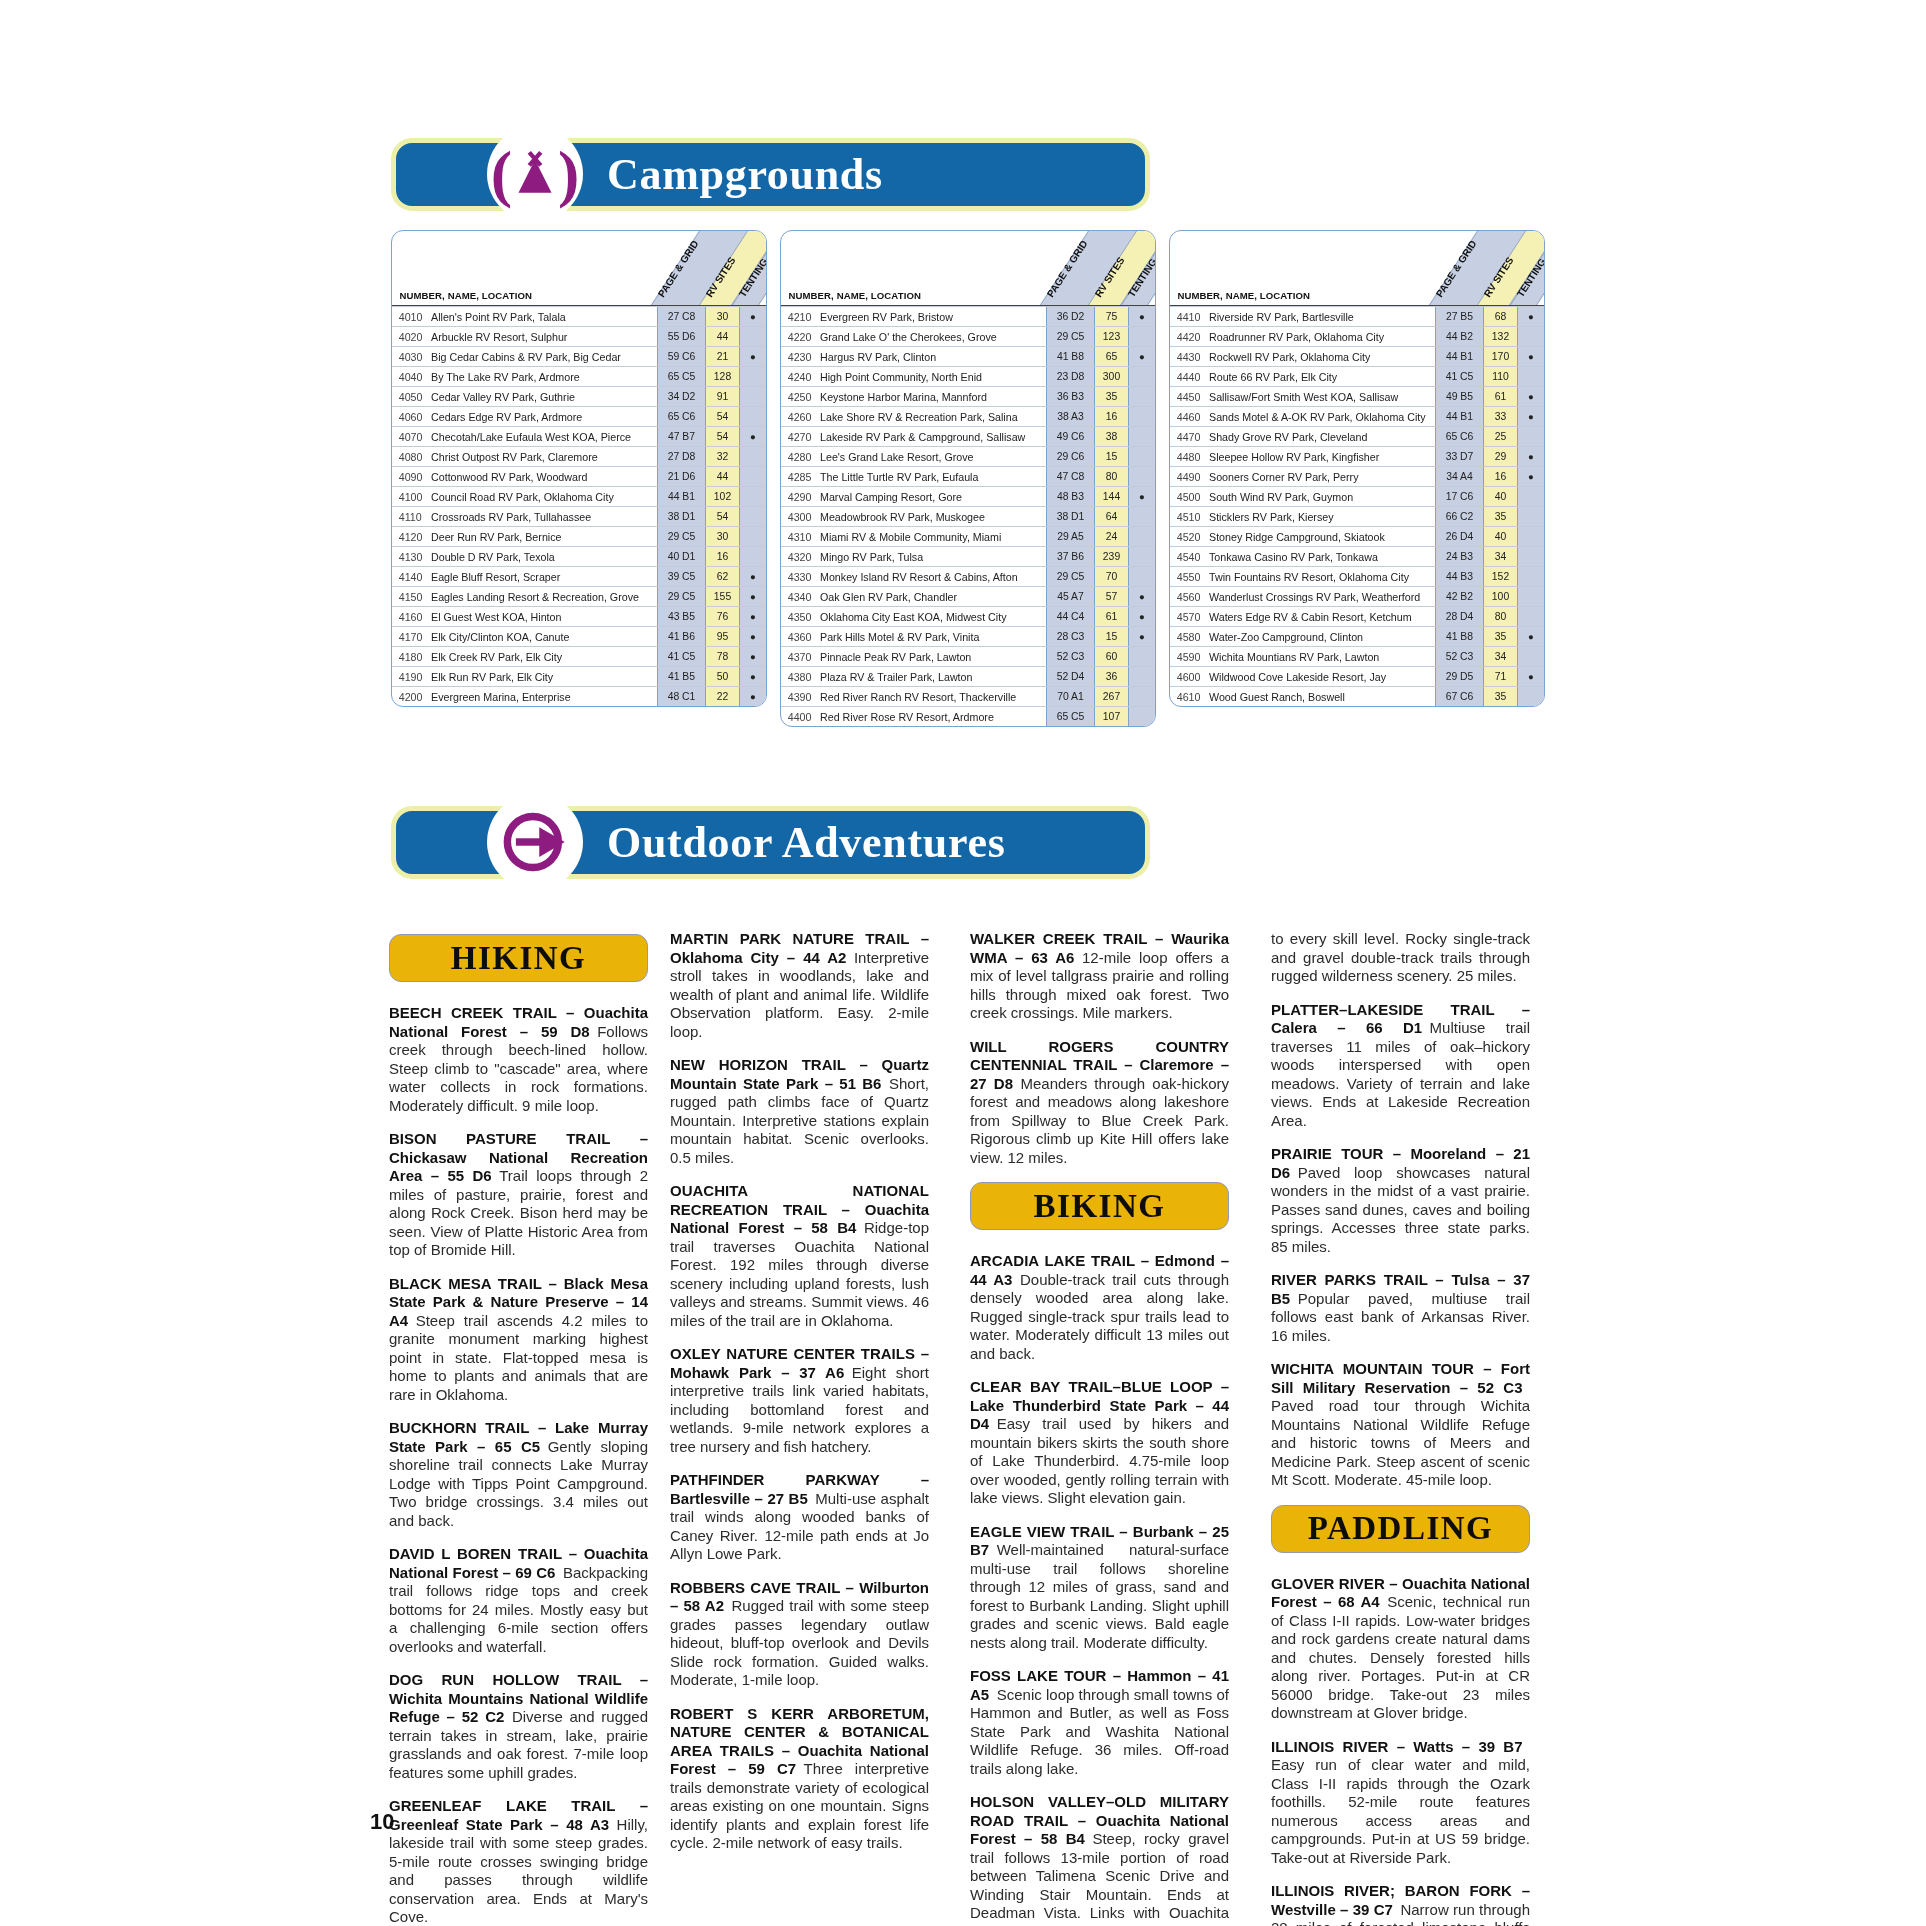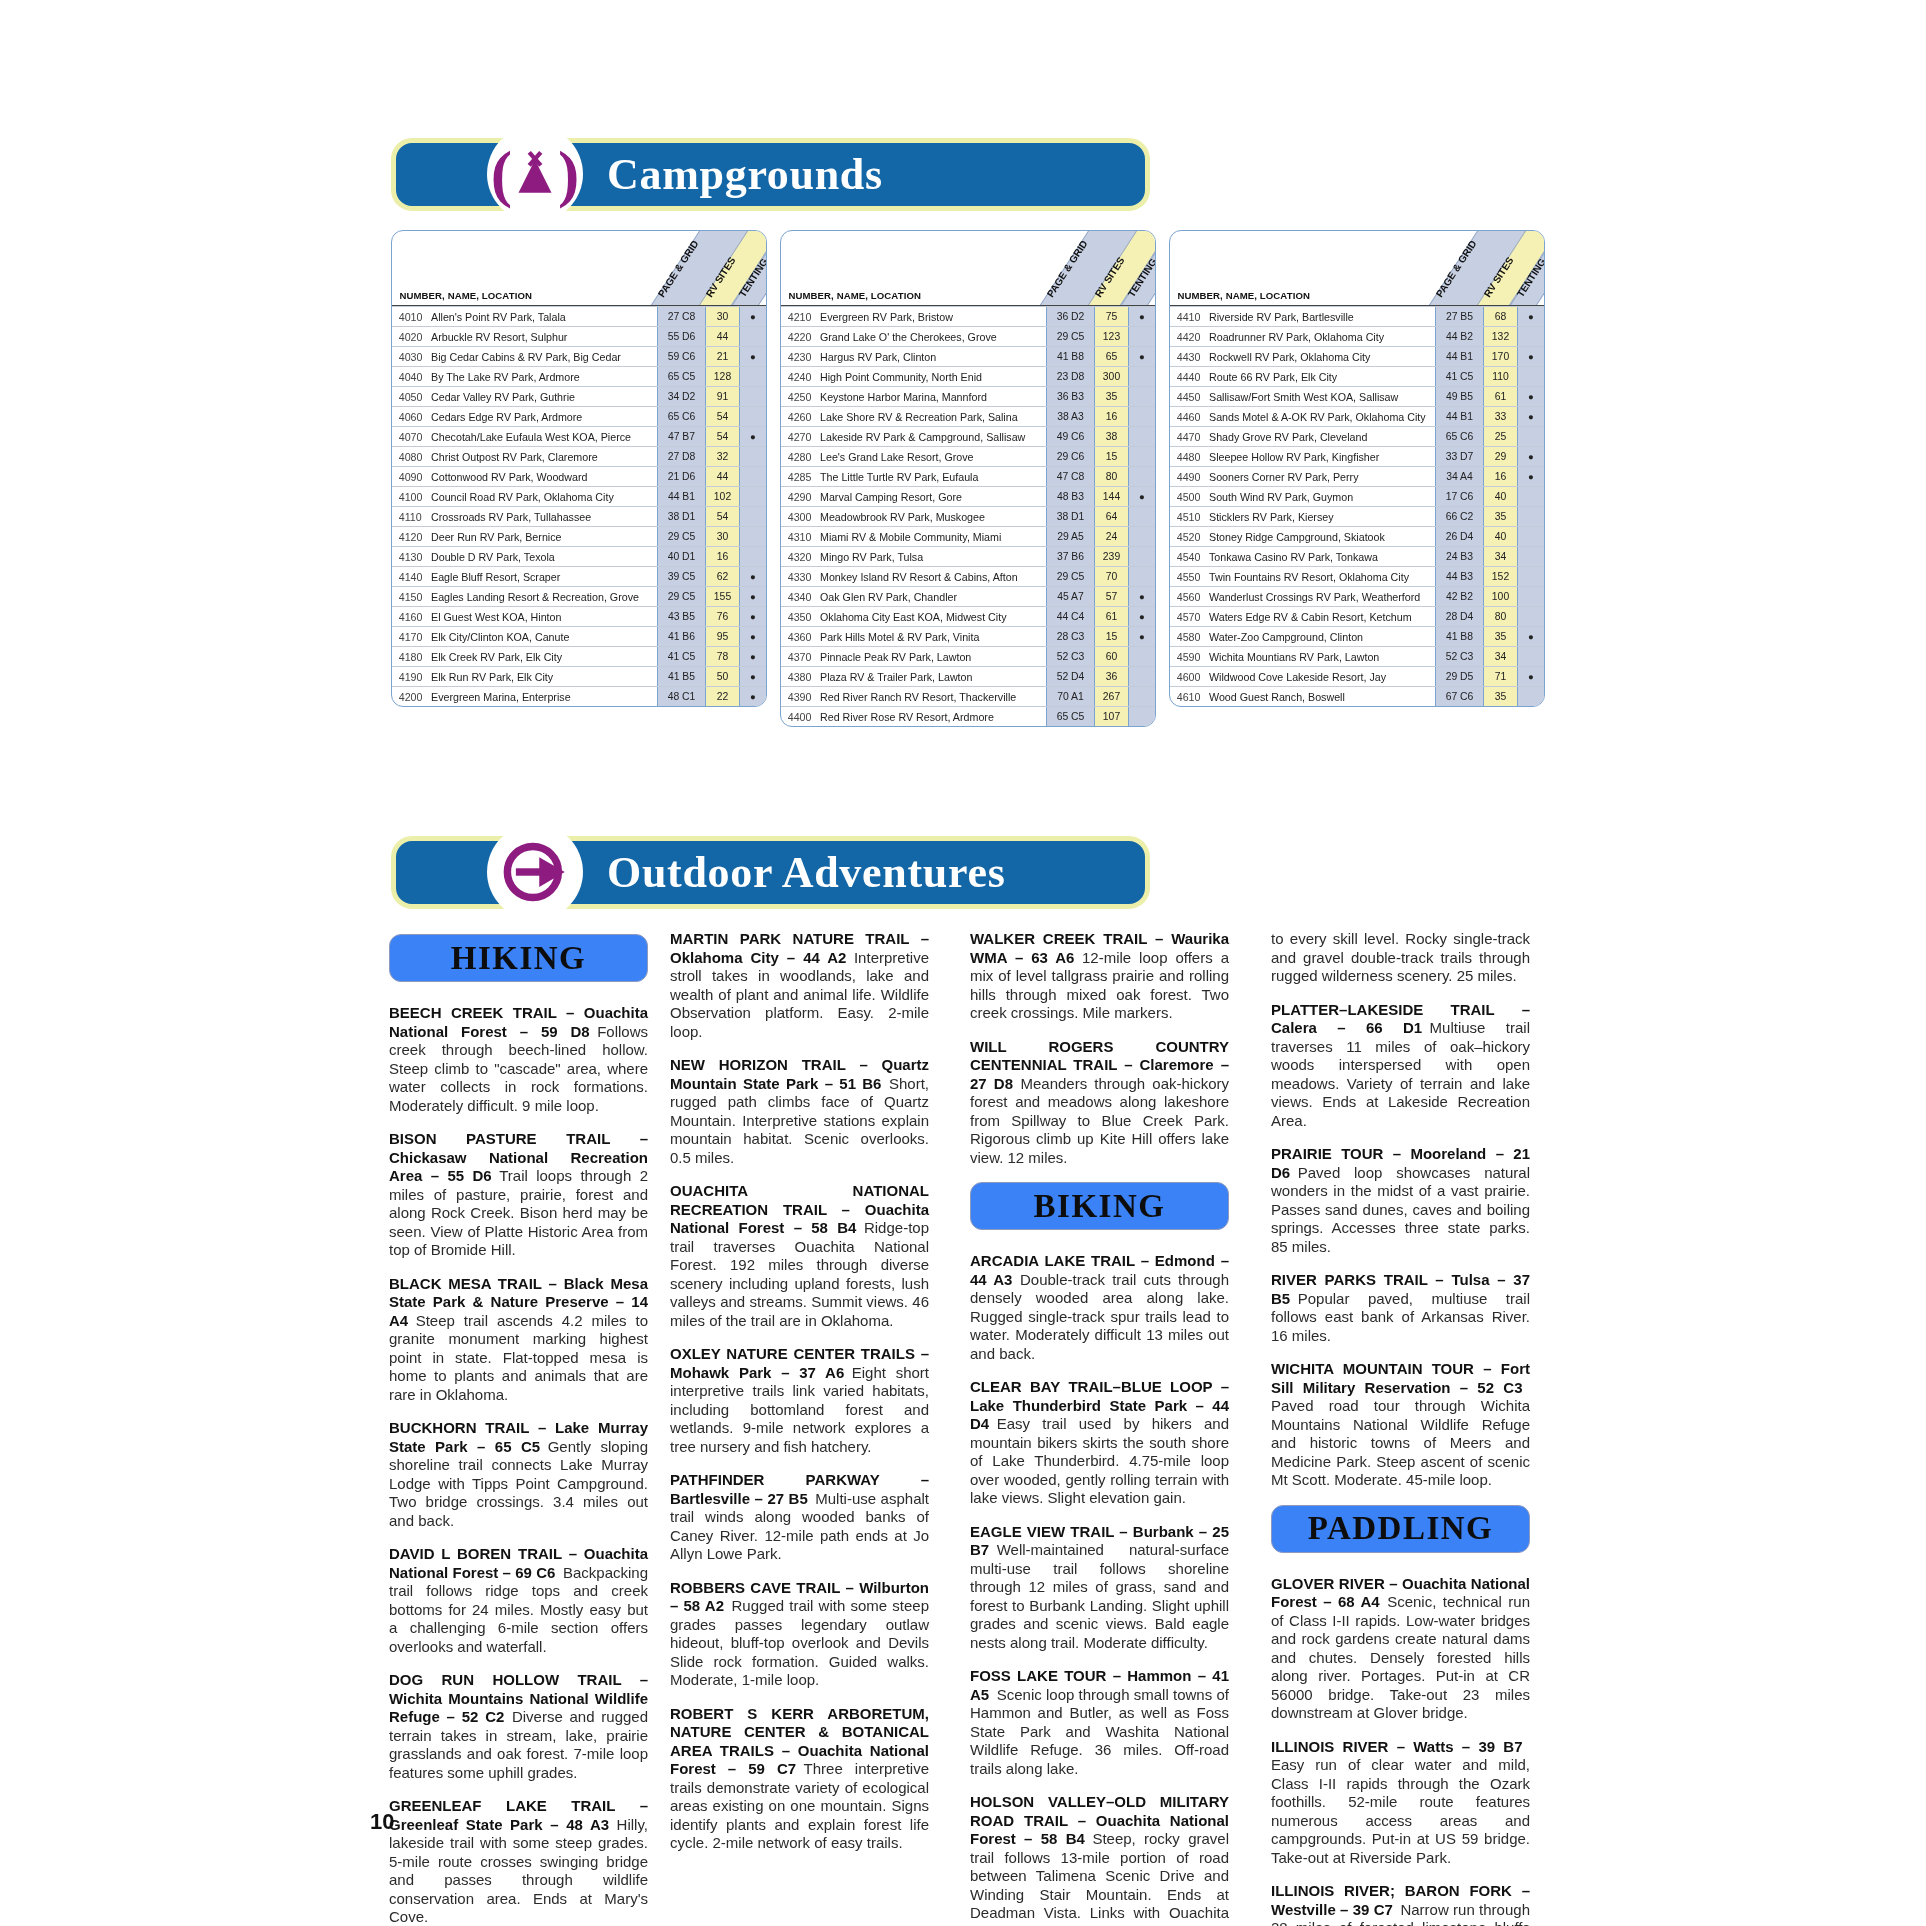--- a/index.html
+++ b/index.html
@@ -34,21 +34,21 @@
   .c-name{flex:1;font-size:10.7px;color:#222;white-space:nowrap;overflow:hidden;}
   .c-grid{width:49px;background:#c7cfe2;border-left:1.1px solid #7ba3cf;border-right:1.1px solid #7ba3cf;
           text-align:center;font-size:10.4px;align-self:stretch;display:flex;align-items:center;justify-content:center;box-sizing:border-box;}
   .c-rv{width:33px;background:#f5f0b4;text-align:center;font-size:10.4px;align-self:stretch;display:flex;
         align-items:center;justify-content:center;box-sizing:border-box;}
   .c-tent{width:27px;background:#c7cfe2;border-left:1.1px solid #7ba3cf;text-align:center;font-size:9.6px;
           align-self:stretch;display:flex;align-items:center;justify-content:center;box-sizing:border-box;}
 
   
   .adv-col{position:absolute;top:930px;width:259px;}
-  .section-box{background:#3b82f6;border:1.9px solid #8f99bb;border-radius:12px;height:46px;
+  .section-box{background:#eab308;border:1.9px solid #8f99bb;border-radius:12px;height:46px;
                display:flex;align-items:center;justify-content:center;margin:4.4px 0 22px 0;
                font-family:"Liberation Serif",serif;font-weight:bold;font-size:33px;letter-spacing:1.5px;color:#0d0d0d;}
   .entry{margin:0 0 15px 0;font-size:15px;line-height:18.5px;text-align:justify;color:#2b2b2b;}
   .entry b{color:#111;}
 
   .page-num{position:absolute;left:370px;top:1809px;font-size:22px;font-weight:bold;color:#111;}
 </style>
 </head>
 <body>
 
@@ -531,21 +531,21 @@
       </div>
       <div class="trow">
         <div class="c-num">4610</div>
         <div class="c-name">Wood Guest Ranch, Boswell</div>
         <div class="c-grid">67 C6</div>
         <div class="c-rv">35</div>
         <div class="c-tent"></div>
       </div>
     </div>
 
-  <div class="banner" style="left:391px;top:836px;">
+  <div class="banner" style="left:391px;top:806px;">
     <div class="banner-bg"></div>
     <div class="banner-circle">
       <svg width="68" height="68" viewBox="0 0 64 64">
         <circle cx="30" cy="32" r="24" fill="none" stroke="#8d1b80" stroke-width="7"></circle>
         <line x1="14" y1="32" x2="40" y2="32" stroke="#8d1b80" stroke-width="7"></line>
         <polygon points="36,18 60,32 36,46" fill="#8d1b80"></polygon>
       </svg>
     </div>
     <div class="banner-title">Outdoor Adventures</div>
   </div>

